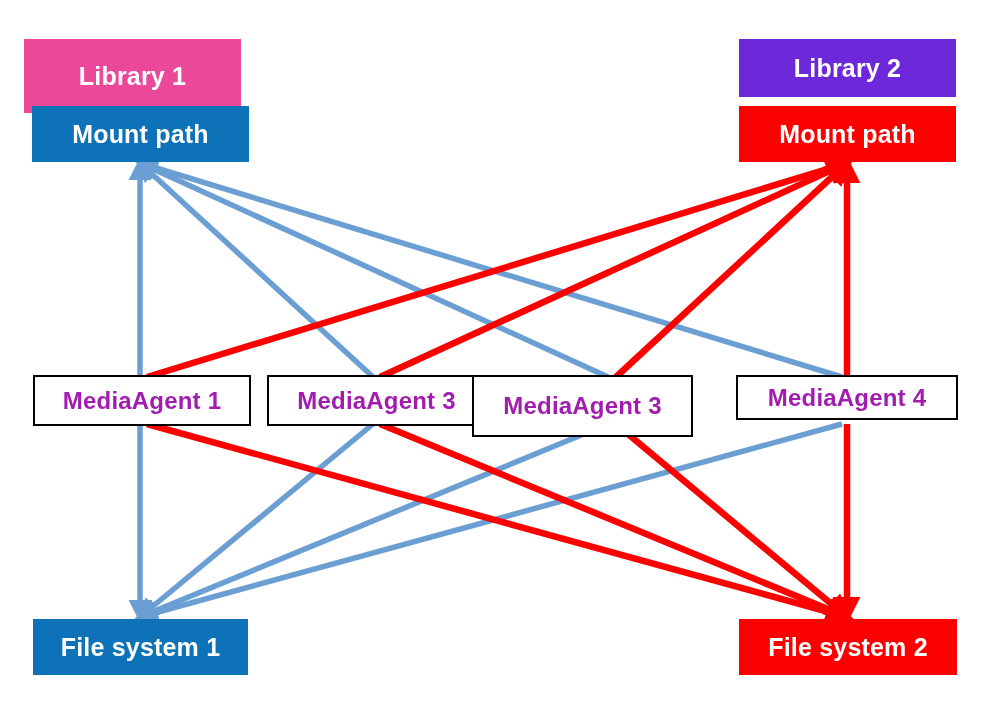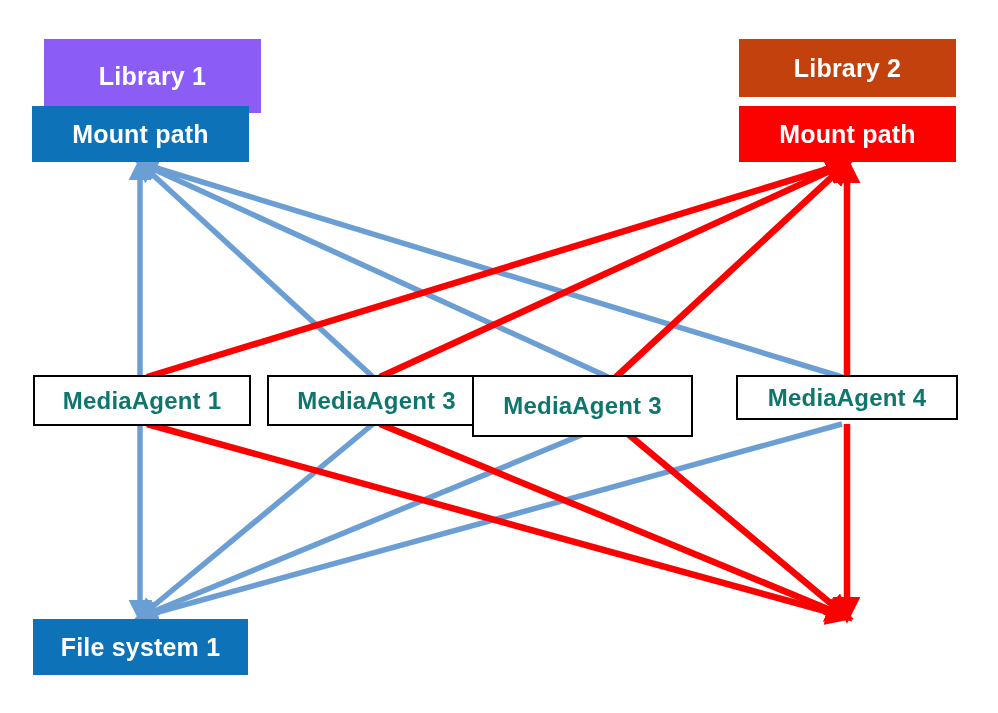--- a/index.html
+++ b/index.html
@@ -26,21 +26,21 @@
     font-weight: bold;
     font-size: 25px;
     letter-spacing: 0.2px;
     box-sizing: border-box;
     white-space: nowrap;
   }
   .hub-box { color: #ffffff; }
   .agent-box {
     background: #ffffff;
     border: 2px solid #000000;
-    color: #0f766e;
+    color: #a21caf;
     font-size: 24px;
   }
 </style>
 </head>
 <body>
 
 <div class="stage">
 
   <svg id="edge-layer" viewBox="0 0 998 713" xmlns="http://www.w3.org/2000/svg">
     <defs>
@@ -66,29 +66,29 @@
         <line x1="380" y1="377" x2="847" y2="163" stroke="#fb0100" stroke-width="6.5" marker-end="url(#arrow-red)"></line>
         <line x1="616" y1="377" x2="847" y2="163" stroke="#fb0100" stroke-width="6.5" marker-end="url(#arrow-red)"></line>
         <line x1="847" y1="377" x2="847" y2="163" stroke="#fb0100" stroke-width="6.5" marker-end="url(#arrow-red)"></line>
         <line x1="147" y1="424" x2="847" y2="617" stroke="#fb0100" stroke-width="6.5" marker-end="url(#arrow-red)"></line>
         <line x1="380" y1="424" x2="847" y2="617" stroke="#fb0100" stroke-width="6.5" marker-end="url(#arrow-red)"></line>
         <line x1="616" y1="424" x2="847" y2="617" stroke="#fb0100" stroke-width="6.5" marker-end="url(#arrow-red)"></line>
         <line x1="847" y1="424" x2="847" y2="617" stroke="#fb0100" stroke-width="6.5" marker-end="url(#arrow-red)"></line>
       </g>
   </svg>
 
-  <div class="box hub-box fill-blue" style="left: 44px; top: 39px; width: 217px; height: 74px; background: #8b5cf6;">
+  <div class="box hub-box fill-blue" style="left: 24px; top: 39px; width: 217px; height: 74px; background: #ec4899;">
     <span>Library 1</span>
   </div>
 
   <div class="box hub-box fill-blue" style="left: 32px; top: 106px; width: 217px; height: 56px; background: rgb(13, 114, 184);">
     <span>Mount path</span>
   </div>
 
-  <div class="box hub-box fill-red" style="left: 739px; top: 39px; width: 217px; height: 58px; background: #c2410c;">
+  <div class="box hub-box fill-red" style="left: 739px; top: 39px; width: 217px; height: 58px; background: #6d28d9;">
     <span>Library 2</span>
   </div>
 
   <div class="box hub-box fill-red" style="left: 739px; top: 106px; width: 217px; height: 56px; background: rgb(251, 1, 0);">
     <span>Mount path</span>
   </div>
 
   <div class="box agent-box" style="left:33px; top:375px; width:218px; height:51px;">
     <span>MediaAgent 1</span>
   </div>
@@ -102,14 +102,17 @@
   </div>
 
   <div class="box agent-box" style="left:736px; top:375px; width:222px; height:45px;">
     <span>MediaAgent 4</span>
   </div>
 
   <div class="box hub-box fill-blue" style="left: 33px; top: 619px; width: 215px; height: 56px; background: rgb(13, 114, 184); text-align: right;">
     <span>File system 1</span>
   </div>
 
+  <div class="box hub-box fill-red" style="left: 739px; top: 619px; width: 218px; height: 56px; background: rgb(251, 1, 0);">
+    <span>File system 2</span>
+  </div>
 
 </div>
 
 </body></html>

